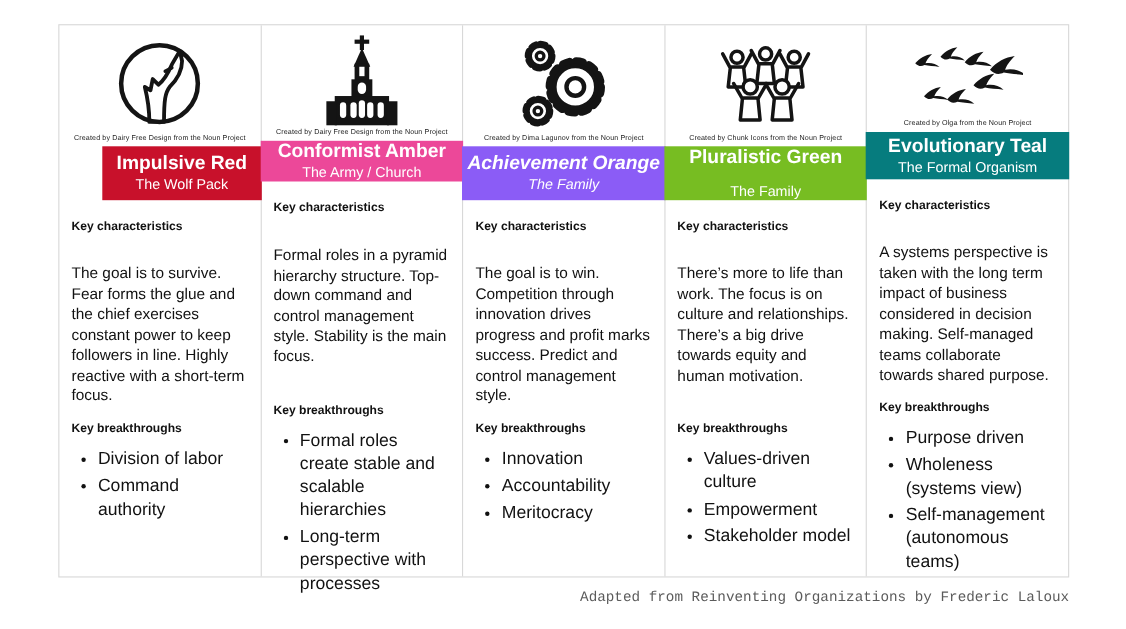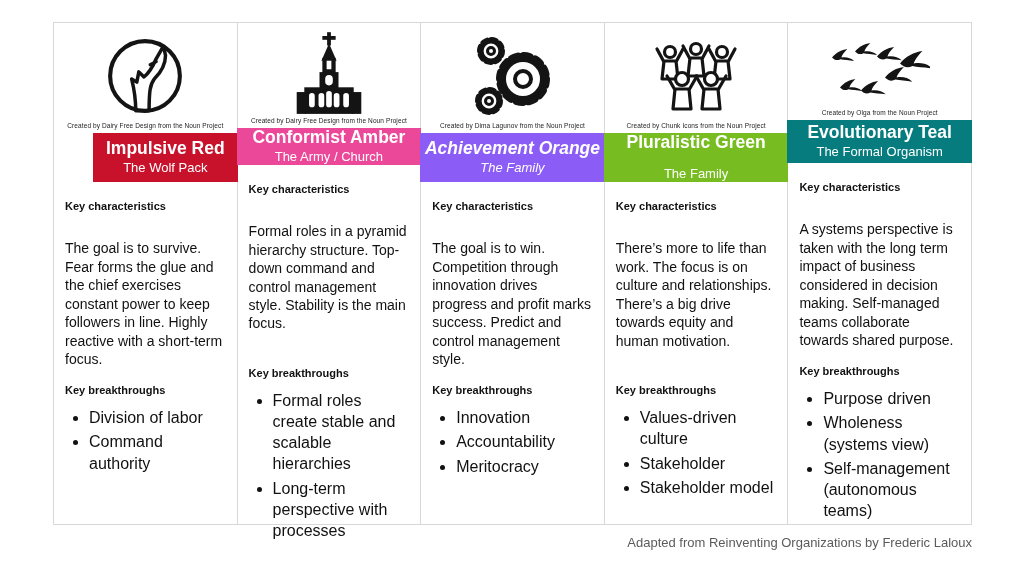--- a/index.html
+++ b/index.html
@@ -22,21 +22,21 @@
   }
   .band-title{font-weight:700;font-size:17.5px;line-height:1.1;}
   .band-subtitle{font-size:13px;line-height:1.2;margin-top:2px;}
   .col-body{padding:17px 10px 0 11px;}
   .sec-heading{font-weight:700;font-size:11px;line-height:1.3;}
   .char-block{height:184px;}
   .char-text{margin-top:26px;font-size:14px;line-height:1.32;}
   .bt-list{margin:10px 0 0 0;padding-left:24px;font-size:16px;line-height:1.32;}
   .bt-list li{margin-bottom:3px;}
   .footer{
-    position:absolute;right:52px;top:535px;font-size:13px;color:#5b5b5b;text-align:right;
+    position:absolute;right:52px;top:535px;font-size:13px;color:#5b5b5b;text-align:right;font-family:Liberation Mono, monospace;
   }
   svg .ln{fill:none;stroke:#141414;stroke-linecap:round;stroke-linejoin:round;}
 </style>
 </head>
 <body>
 
 <div class="table">
 
   <div class="column">
     <div class="icon-area">
@@ -172,21 +172,21 @@
       <div class="band-subtitle">The Family</div>
     </div>
     <div class="col-body">
       <div class="char-block">
         <div class="sec-heading">Key characteristics</div>
         <div class="char-text">There’s more to life than work.  The focus is on culture and relationships. There’s a big drive towards equity and human motivation.</div>
       </div>
       <div class="sec-heading">Key breakthroughs</div>
       <ul class="bt-list">
         <li>Values-driven culture</li>
-        <li>Stakeholder</li>
+        <li>Empowerment</li>
         <li>Stakeholder model</li>
       </ul>
     </div>
   </div>
 
   <div class="column">
     <div class="icon-area">
       <div class="icon-wrap">
         <svg width="100" height="62" viewBox="0 0 100 62">
           <defs>

